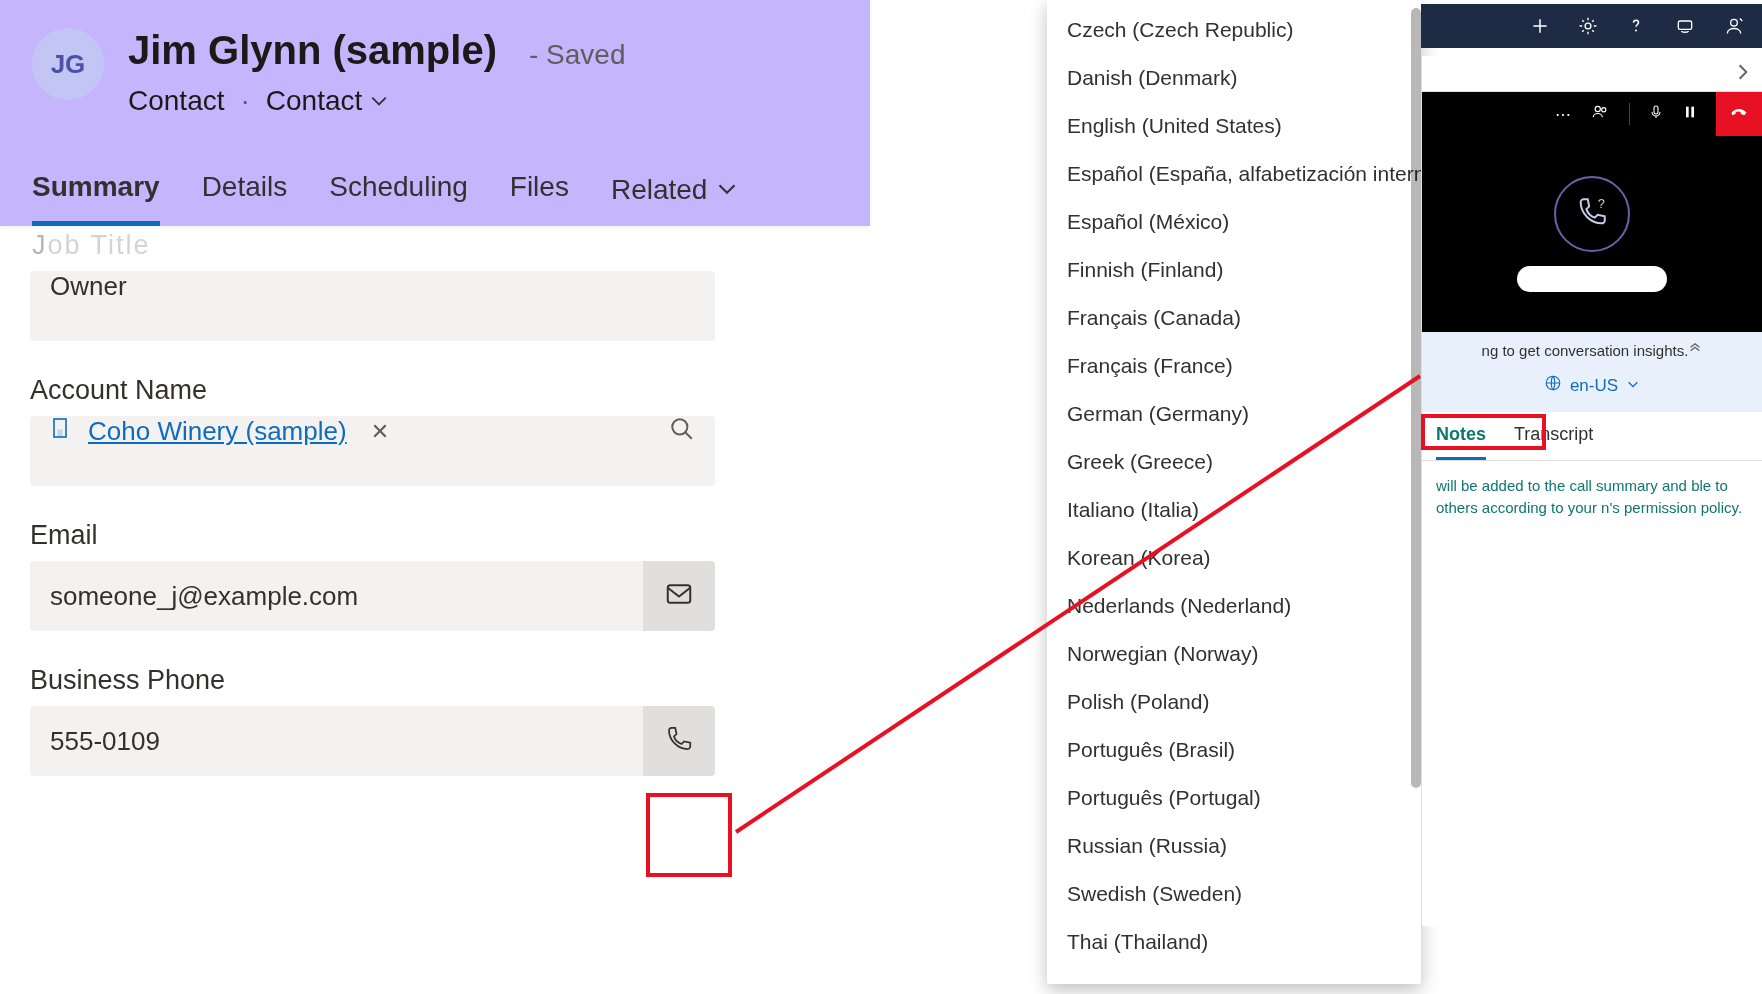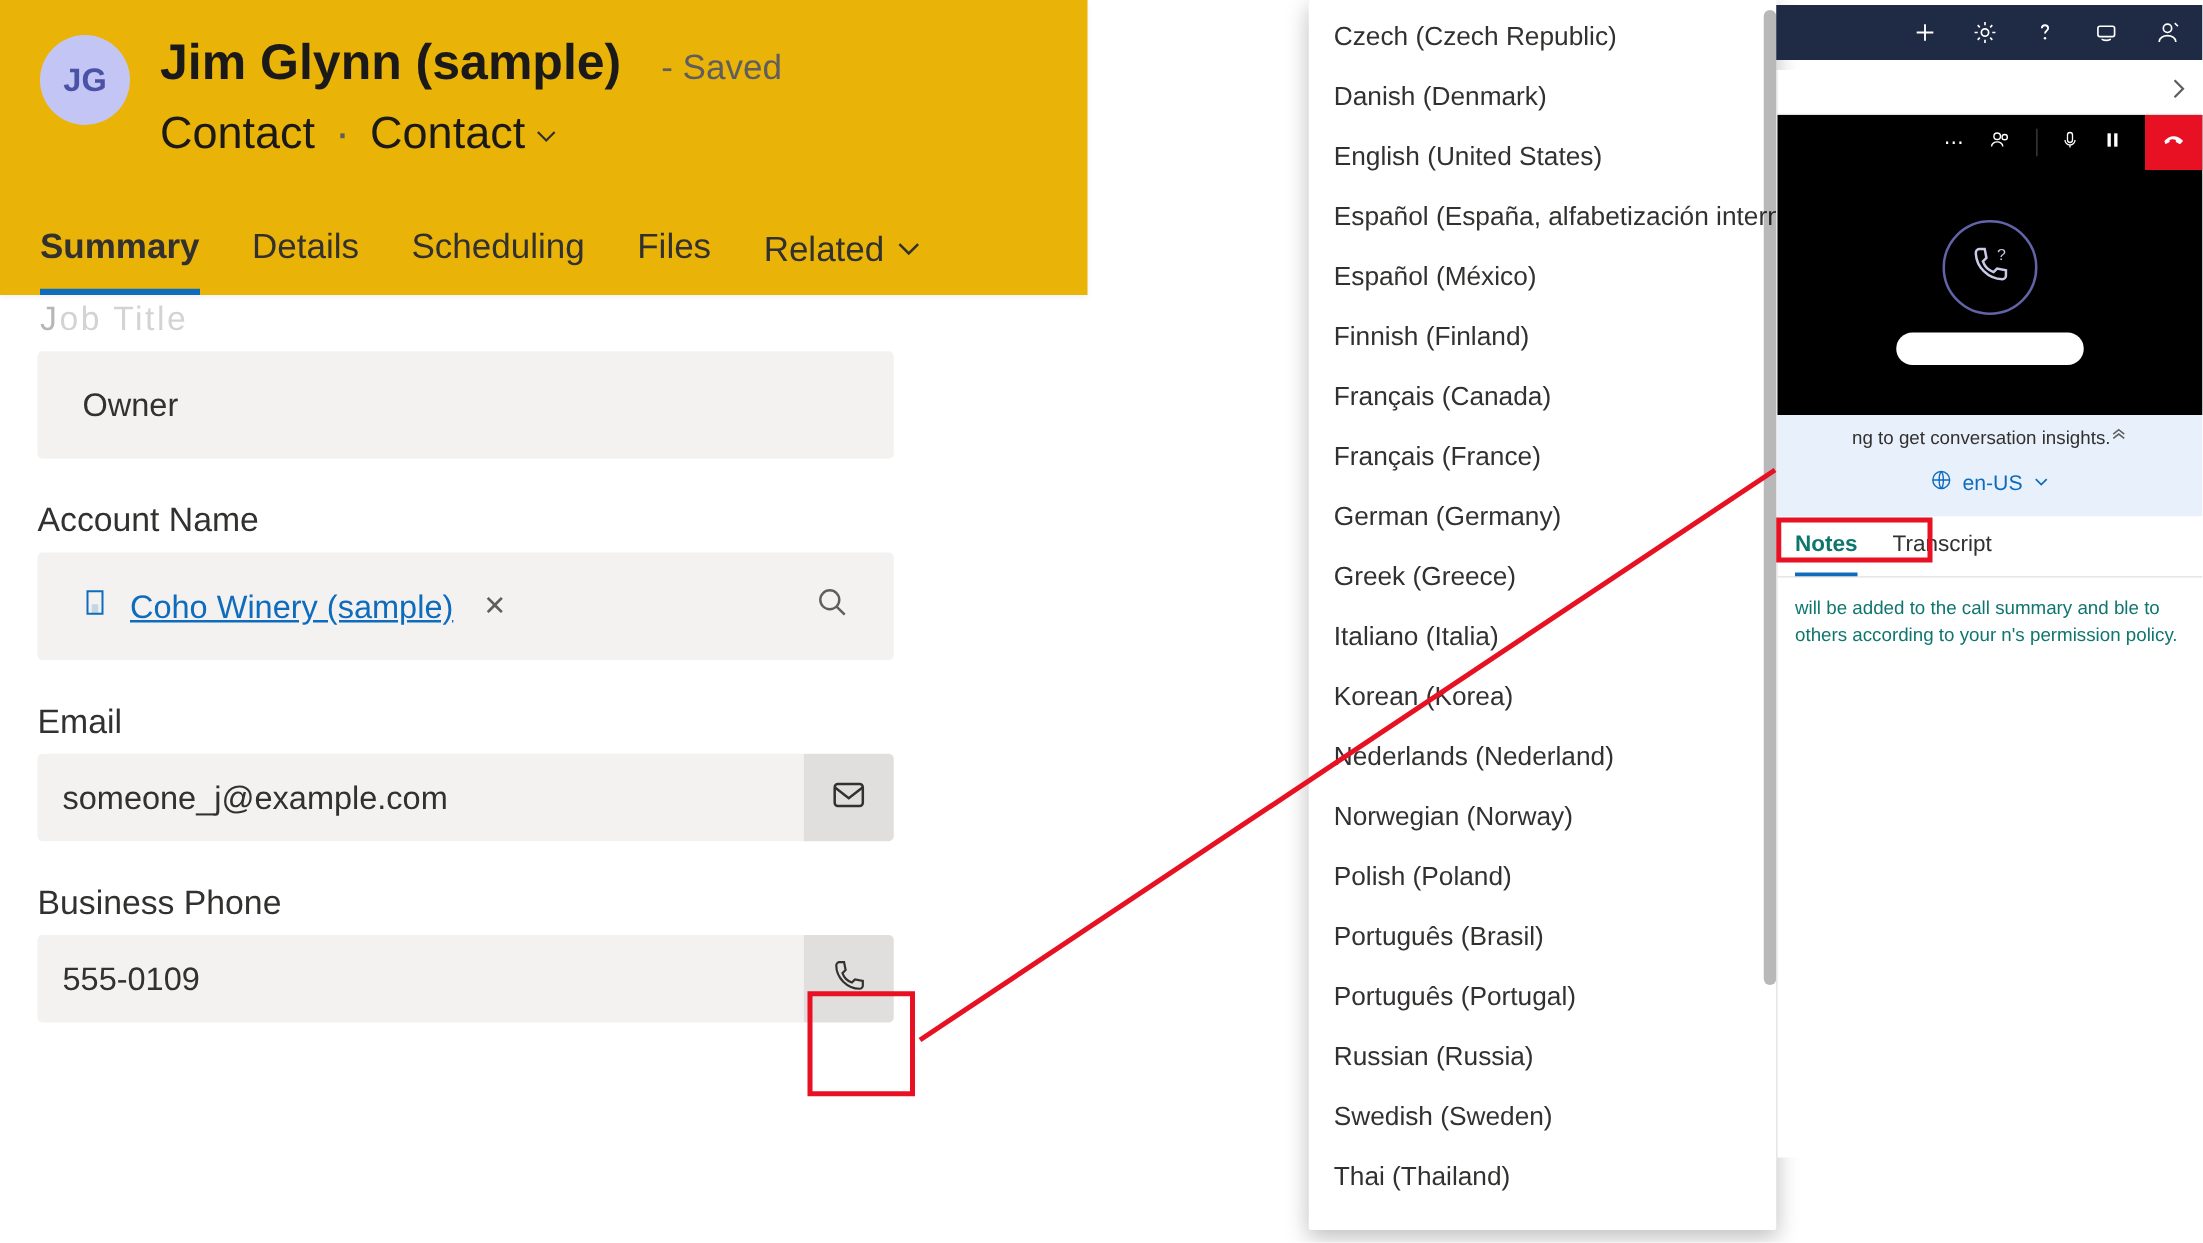--- a/index.html
+++ b/index.html
@@ -16,37 +16,37 @@
   
   .contact-pane {
     position: absolute;
     left: 0; top: 0;
     width: 870px;
     height: 994px;
     background: #fff;
   }
   .contact-header {
     padding: 28px 30px 0 32px;
-    background:#eab308;
+    background:#c4b5fd;
     box-shadow: 0 2px 4px rgba(0,0,0,0.05);
   }
   .hdr-row { display:flex; align-items:flex-start; }
   .avatar {
     width:72px; height:72px; border-radius:50%;
     background:#c3c6f4; color:#4b51a7;
     display:flex; align-items:center; justify-content:center;
     font-size:26px; font-weight:600;
     margin-right:24px;
     flex-shrink:0;
   }
   .title-stack { display:flex; flex-direction:column; }
   .name-line { display:flex; align-items:baseline; gap:32px; }
   .contact-name { font-size:40px; font-weight:600; color:#1b1a19; }
   .saved { font-size:28px; color:#605e5c; }
-  .subtitle-line { display:flex; align-items:center; gap:16px; font-size:36px; color:#1b1a19; margin-top:12px; }
+  .subtitle-line { display:flex; align-items:center; gap:16px; font-size:28px; color:#1b1a19; margin-top:12px; }
   .dot { color:#605e5c; }
   .contact-type { display:flex; align-items:center; gap:8px; cursor:pointer; }
 
   .tabs-row {
     display:flex; gap:42px;
     margin-top:54px;
     padding-bottom:0;
   }
   .tab {
     font-size:28px; color:#323130;
@@ -73,23 +73,23 @@
     top:0;
   }
   .cut-label::after { content:""; }
 
   .field-label {
     font-size:27px; color:#323130; margin-top:34px; margin-bottom:10px;
   }
   .field-box {
     background:#f3f2f1;
     border-radius:4px;
-    padding:0 36px;
-    height:86px;
-    display:flex; align-items:center;
+    padding:0 20px;
+    height:70px;
+    display:flex; align-items:flex-start;
     font-size:26px;
     width: 685px;
   }
   .lookup-box {
     justify-content:space-between;
   }
   .account-chip {
     display:flex; align-items:center; gap:14px;
   }
   .account-link {

